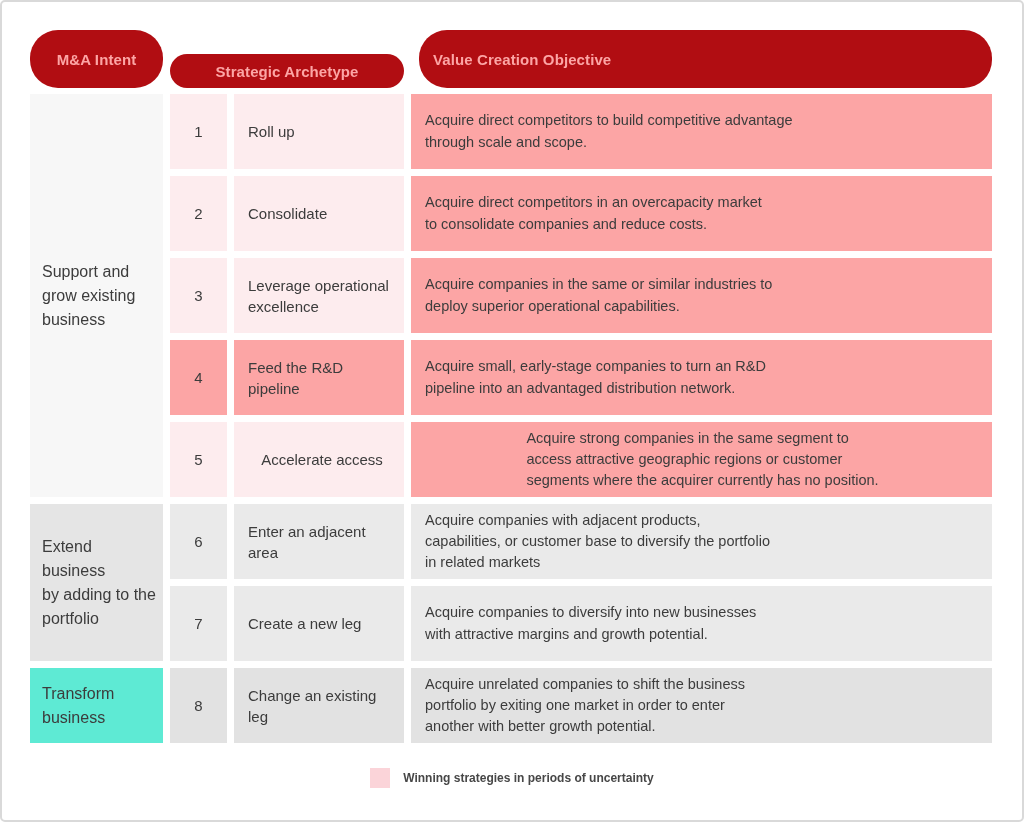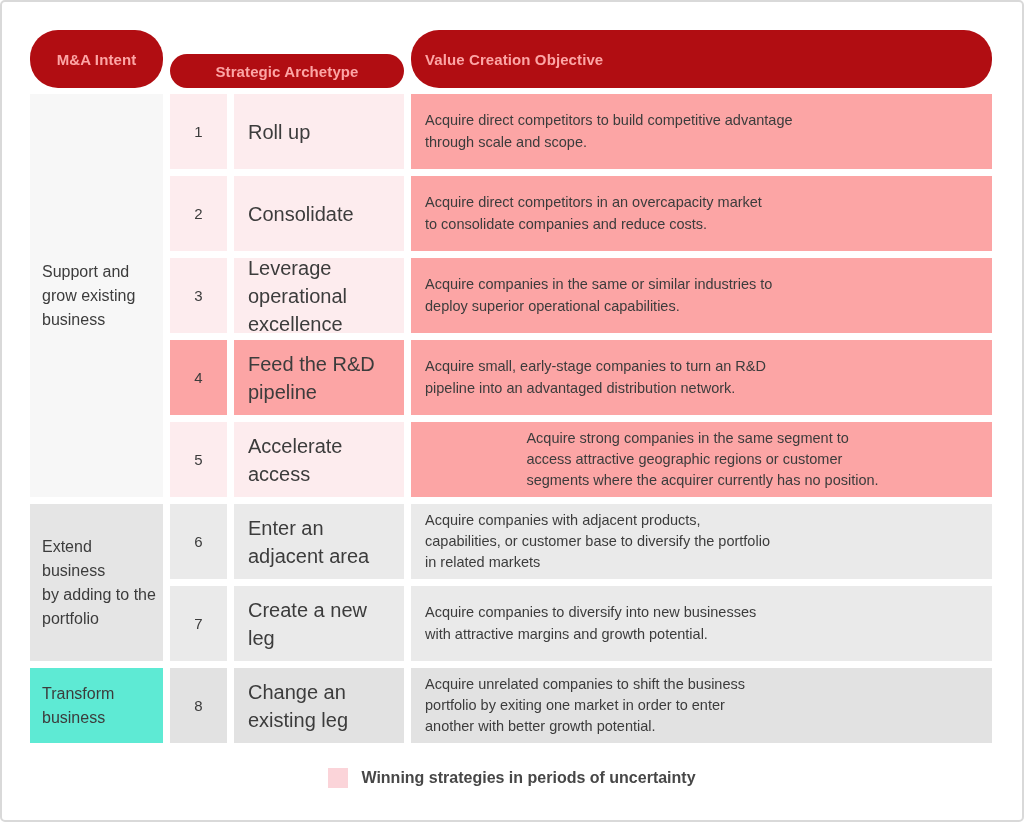--- a/index.html
+++ b/index.html
@@ -27,51 +27,51 @@
   .body-grid { margin-top: 6px; grid-template-rows: repeat(8, 75px); row-gap: 7px; }
 
   .hcell {
     background: #b10d12; color: #fca5a5;
     font-weight: bold; font-size: 15px;
     display: flex; align-items: center; justify-content: center;
     letter-spacing: 0.1px;
     border-radius: 28px;
   }
   .hcell.span2 { grid-column: 2 / 4; margin-top: 24px; }
-  .hcell.left { grid-column: 4; justify-content: flex-start; padding-left: 14px; }
+  .hcell.left { grid-column: 4; justify-content: flex-start; padding-left: 14px; margin-left: 8px; }
 
   .cell { display: flex; align-items: center; color: #3c3c3c; box-sizing: border-box; }
   .intent {
     grid-column: 1; padding-left: 12px; padding-right: 6px;
     font-size: 16px; line-height: 1.5;
   }
   .g1 { grid-row: 1 / 6; background: #f7f7f7; }
   .g2 { grid-row: 6 / 8; background: #e5e5e5; }
   .g3 { grid-row: 8 / 9; background: #5eead4; }
 
   .num   { grid-column: 2; justify-content: center; font-size: 15px; }
-  .label { grid-column: 3; padding-left: 14px; padding-right: 8px; font-size: 20px; line-height: 1.4; }
+  .label { grid-column: 3; padding-left: 14px; padding-right: 8px; font-size: 15px; line-height: 1.4; }
   .obj   { grid-column: 4; padding-left: 14px; padding-right: 12px; font-size: 14.5px; line-height: 1.45; }
 
   .r1 { grid-row: 1; } .r2 { grid-row: 2; } .r3 { grid-row: 3; } .r4 { grid-row: 4; }
   .r5 { grid-row: 5; justify-content: center; } .r6 { grid-row: 6; } .r7 { grid-row: 7; } .r8 { grid-row: 8; }
 
   .pink  { background: #fdecee; }
   .light { background: #fca5a5; }
   .mid   { background: #eaeaea; }
   .dark  { background: #e2e2e2; }
 
   .multiline { white-space: pre-line; }
 
   .legend {
     position: absolute; left: 0; top: 768px; width: 1024px;
     display: flex; align-items: center; justify-content: center; gap: 13px;
   }
   .legend-swatch { width: 20px; height: 20px; background: #fbd4d9; }
-  .legend-text { font-weight: bold; font-size: 16px; color: #474747; }
+  .legend-text { font-weight: bold; font-size: 12px; color: #474747; }
 </style>
 </head>
 <body>
 
 <div class="frame"></div>
 
 <div class="table-wrap">
 
   <div class="header-grid">
     <div class="hcell">M&amp;A Intent</div>

